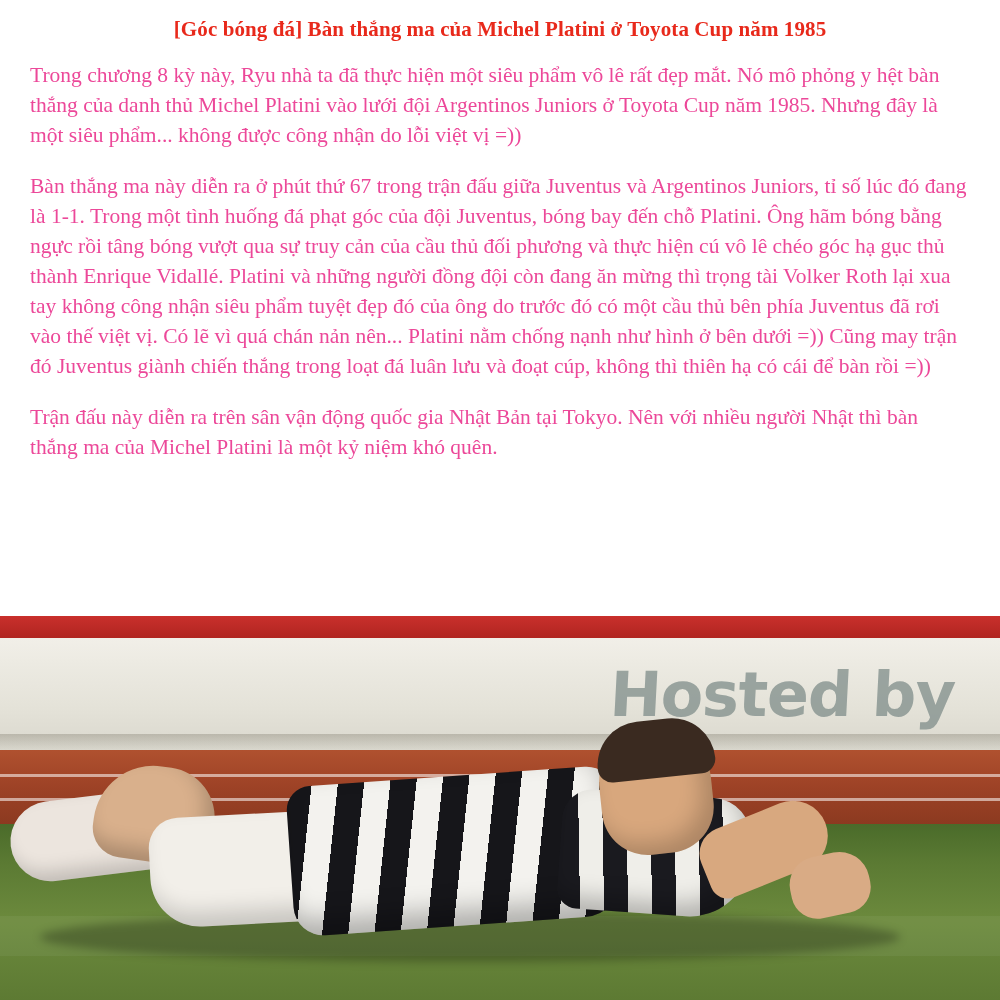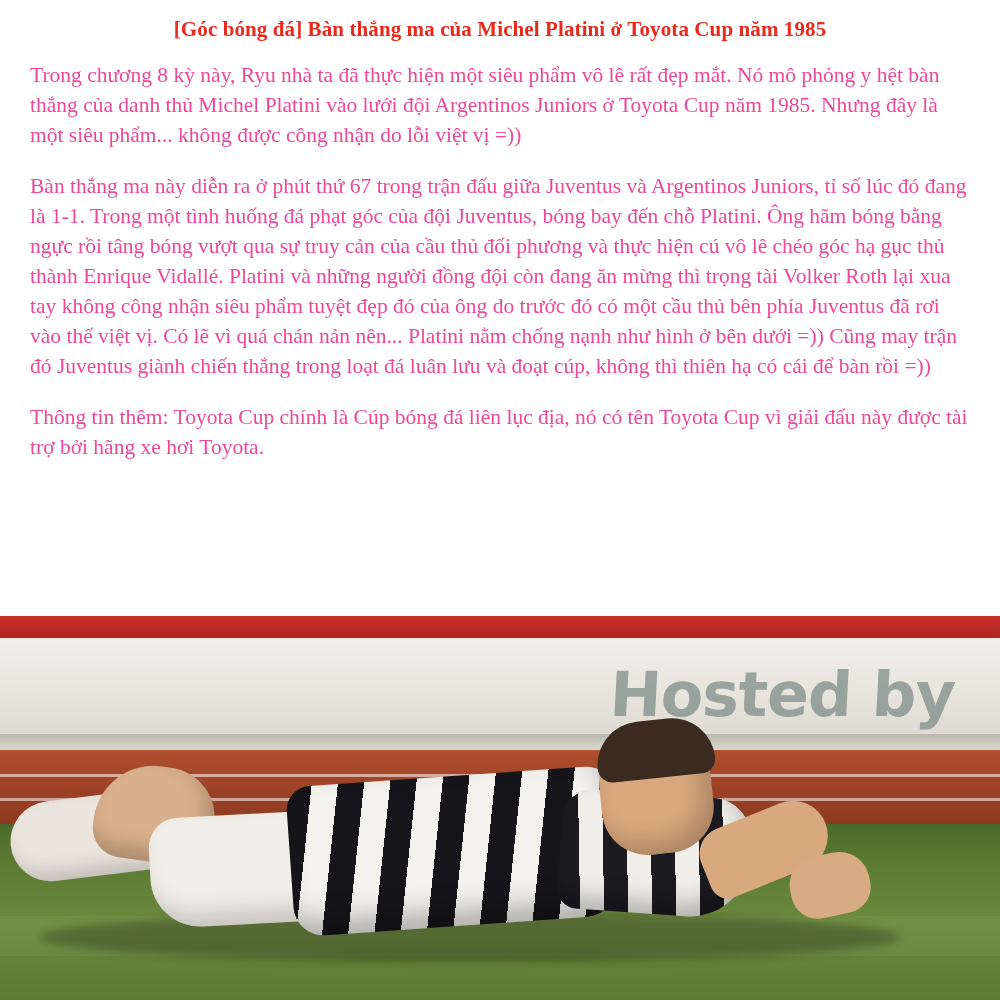--- a/index.html
+++ b/index.html
@@ -179,21 +179,21 @@
 </head>
 <body>
 
 <div class="page">
 
   <div class="title">[Góc bóng đá] Bàn thắng ma của Michel Platini ở Toyota Cup năm 1985</div>
 
   <div class="article">
     <p>Trong chương 8 kỳ này, Ryu nhà ta đã thực hiện một siêu phẩm vô lê rất đẹp mắt. Nó mô phỏng y hệt bàn thắng của danh thủ Michel Platini vào lưới đội Argentinos Juniors ở Toyota Cup năm 1985. Nhưng đây là một siêu phẩm... không được công nhận do lỗi việt vị =))</p>
     <p>Bàn thắng ma này diễn ra ở phút thứ 67 trong trận đấu giữa Juventus và Argentinos Juniors, tỉ số lúc đó đang là 1-1. Trong một tình huống đá phạt góc của đội Juventus, bóng bay đến chỗ Platini. Ông hãm bóng bằng ngực rồi tâng bóng vượt qua sự truy cản của cầu thủ đối phương và thực hiện cú vô lê chéo góc hạ gục thủ thành Enrique Vidallé. Platini và những người đồng đội còn đang ăn mừng thì trọng tài Volker Roth lại xua tay không công nhận siêu phẩm tuyệt đẹp đó của ông do trước đó có một cầu thủ bên phía Juventus đã rơi vào thế việt vị. Có lẽ vì quá chán nản nên... Platini nằm chống nạnh như hình ở bên dưới =)) Cũng may trận đó Juventus giành chiến thắng trong loạt đá luân lưu và đoạt cúp, không thì thiên hạ có cái để bàn rồi =))</p>
-    <p>Thông tin thêm: Toyota Cup chính là Cúp bóng đá liên lục địa, nó có tên Toyota Cup vì giải đấu này được tài trợ bởi hãng xe hơi Toyota.</p>
+    <p>Trận đấu này diễn ra trên sân vận động quốc gia Nhật Bản tại Tokyo. Nên với nhiều người Nhật thì bàn thắng ma của Michel Platini là một kỷ niệm khó quên.</p>
   </div>
 
   <div class="photo">
     <div class="ph-wall"></div>
     <div class="ph-board"></div>
     <div class="ph-board-shadow"></div>
     <div class="ph-hosted">Hosted by</div>
     <div class="ph-track"></div>
     <div class="ph-lane l1"></div>
     <div class="ph-lane l2"></div>

